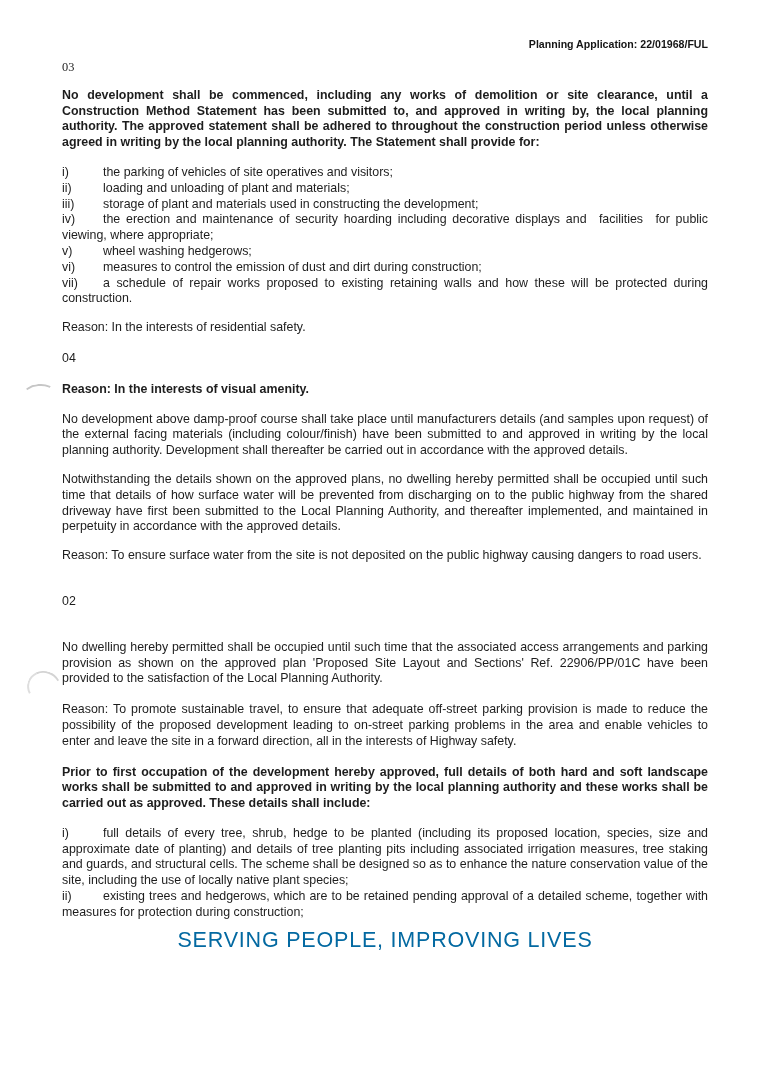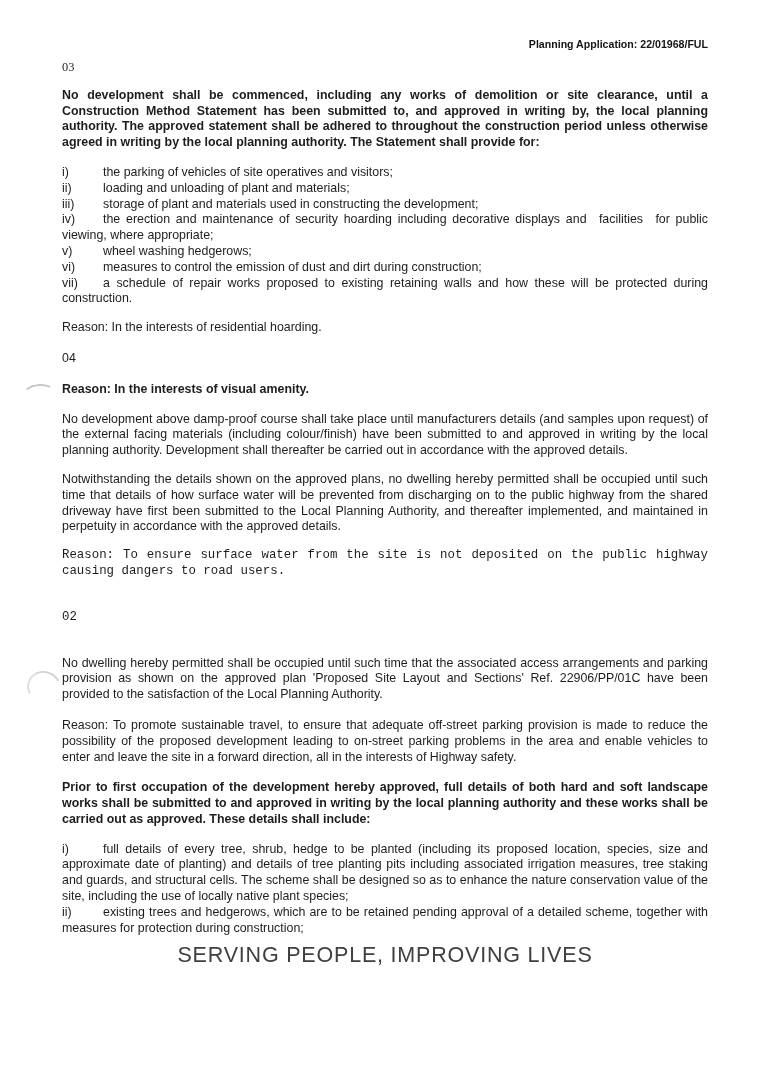--- a/index.html
+++ b/index.html
@@ -38,28 +38,28 @@
   .li .marker {
     display: inline-block;
     width: 41px;
   }
   .mb6  { margin-bottom: 6px; }
   .mb12 { margin-bottom: 12px; font-family: Liberation Serif, serif; }
   .mb13 { margin-bottom: 13px; }
   .mb14 { margin-bottom: 14px; font-weight: bold; }
   .mb15 { margin-bottom: 15px; }
   .mb16 { margin-bottom: 16px; }
-  .mb30 { margin-bottom: 30px; font-family: Liberation Mono, monospace; }
+  .mb30 { margin-bottom: 30px; }
   .footer-tagline {
     margin-top: 4px;
     text-align: center;
     font-size: 21.5px;
     line-height: 26px;
     letter-spacing: 0.8px;
-    color: #404040;
+    color: #0369a1;
     font-weight: 400;
   }
   .arc {
     position: absolute;
     border: 2px solid transparent;
     border-radius: 50%;
   }
   .arc-small {
     left: 23px;
     top: 384px;
@@ -90,21 +90,21 @@
     <p class="para mb14">No development shall be commenced, including any works of demolition or site clearance, until a Construction Method Statement has been submitted to, and approved in writing by, the local planning authority. The approved statement shall be adhered to throughout the construction period unless otherwise agreed in writing by the local planning authority. The Statement shall provide for:</p>
     <div class="list mb13">
       <div class="li"><span class="marker">i)</span><span>the parking of vehicles of site operatives and visitors;</span></div>
       <div class="li"><span class="marker">ii)</span><span>loading and unloading of plant and materials;</span></div>
       <div class="li"><span class="marker">iii)</span><span>storage of plant and materials used in constructing the development;</span></div>
       <div class="li"><span class="marker">iv)</span><span>the erection and maintenance of security hoarding including decorative displays and  facilities  for public viewing, where appropriate;</span></div>
       <div class="li"><span class="marker">v)</span><span>wheel washing hedgerows;</span></div>
       <div class="li"><span class="marker">vi)</span><span>measures to control the emission of dust and dirt during construction;</span></div>
       <div class="li"><span class="marker">vii)</span><span>a schedule of repair works proposed to existing retaining walls and how these will be protected during construction.</span></div>
     </div>
-    <p class="para mb15">Reason: In the interests of residential hoarding.</p>
+    <p class="para mb15">Reason: In the interests of residential safety.</p>
   </section>
 
   <section>
     <div class="num mb15">04</div>
     <p class="para mb14">Reason: In the interests of visual amenity.</p>
     <p class="para mb13">No development above damp-proof course shall take place until manufacturers details (and samples upon request) of the external facing materials (including colour/finish) have been submitted to and approved in writing by the local planning authority. Development shall thereafter be carried out in accordance with the approved details.</p>
   </section>
 
   <section>
     <p class="para mb13">Notwithstanding the details shown on the approved plans, no dwelling hereby permitted shall be occupied until such time that details of how surface water will be prevented from discharging on to the public highway from the shared driveway have first been submitted to the Local Planning Authority, and thereafter implemented, and maintained in perpetuity in accordance with the approved details.</p>

